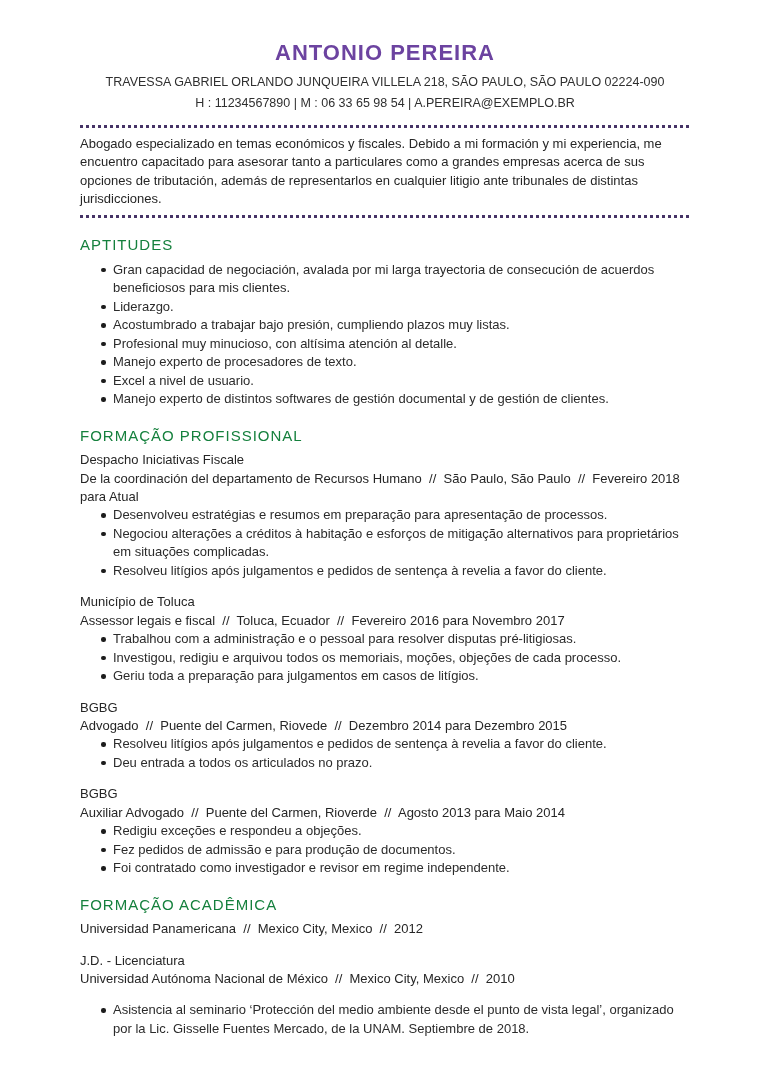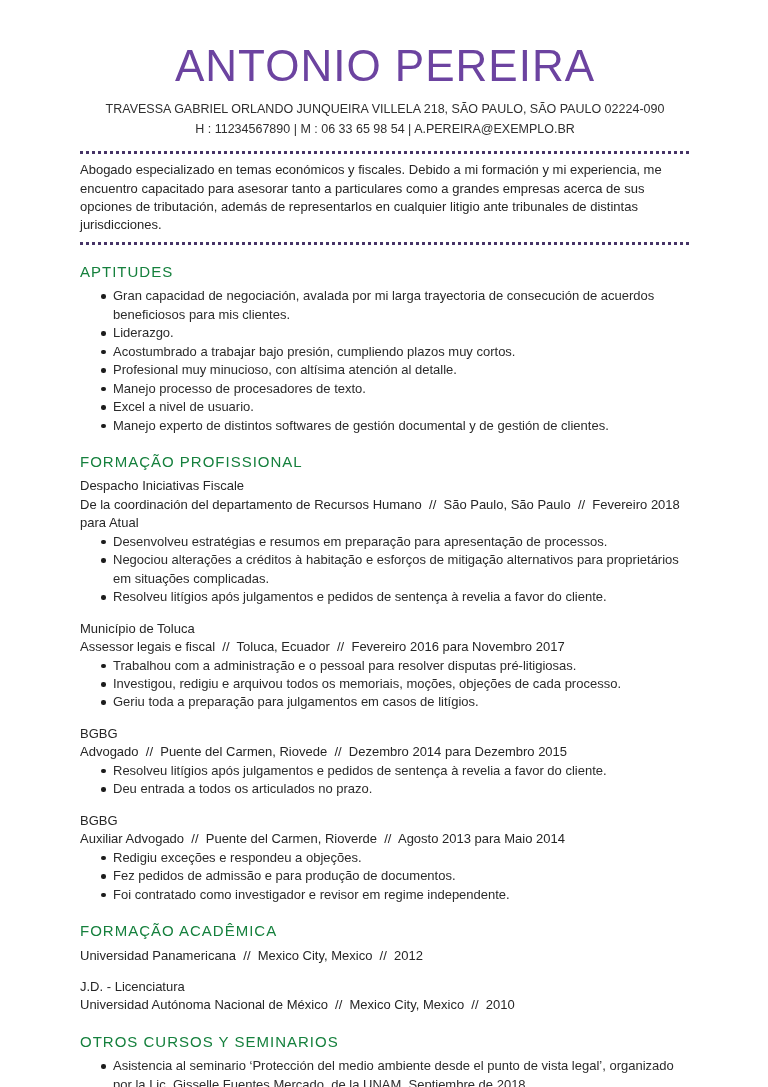--- a/index.html
+++ b/index.html
@@ -12,22 +12,22 @@
     color: #2b2b2b;
     font-size: 13px;
     line-height: 1.42;
   }
   .page { padding: 40px 78px 0 80px; }
 
   
   .header { text-align: center; }
   .name {
     color: #6C43A0;
-    font-size: 44px;
-    font-weight: normal;
+    font-size: 22px;
+    font-weight: bold;
     letter-spacing: 1px;
     line-height: 1.2;
     margin-bottom: 7px;
   }
   .address-line, .contact-line {
     color: #2f2f2f;
     font-size: 12.5px;
     line-height: 1.45;
   }
   .contact-line { margin-top: 2px; }
@@ -89,23 +89,23 @@
 
   <div class="dotted-rule rule-top"></div>
   <p class="summary">Abogado especializado en temas económicos y fiscales. Debido a mi formación y mi experiencia, me encuentro capacitado para asesorar tanto a particulares como a grandes empresas acerca de sus opciones de tributación, además de representarlos en cualquier litigio ante tribunales de distintas jurisdicciones.</p>
   <div class="dotted-rule rule-bottom"></div>
 
   <section>
     <h2 class="section-title">APTITUDES</h2>
     <ul>
       <li>Gran capacidad de negociación, avalada por mi larga trayectoria de consecución de acuerdos beneficiosos para mis clientes.</li>
       <li>Liderazgo.</li>
-      <li>Acostumbrado a trabajar bajo presión, cumpliendo plazos muy cortos.</li>
+      <li>Acostumbrado a trabajar bajo presión, cumpliendo plazos muy listas.</li>
       <li>Profesional muy minucioso, con altísima atención al detalle.</li>
-      <li>Manejo processo de procesadores de texto.</li>
+      <li>Manejo experto de procesadores de texto.</li>
       <li>Excel a nivel de usuario.</li>
       <li>Manejo experto de distintos softwares de gestión documental y de gestión de clientes.</li>
     </ul>
   </section>
 
   <section>
     <h2 class="section-title">FORMAÇÃO PROFISSIONAL</h2>
 
     <div class="job">
       <div class="company-line">Despacho Iniciativas Fiscale</div>
@@ -154,19 +154,18 @@
       <div class="meta-line">Universidad Panamericana  //  Mexico City, Mexico  //  2012</div>
     </div>
 
     <div class="degree-block">
       <div class="degree-line">J.D. - Licenciatura</div>
       <div class="meta-line">Universidad Autónoma Nacional de México  //  Mexico City, Mexico  //  2010</div>
     </div>
   </section>
 
   <section>
-    <h2 class="section-title">OTROS CURSOS Y SEMINARIOS</h2>
     <ul>
       <li>Asistencia al seminario ‘Protección del medio ambiente desde el punto de vista legal’, organizado por la Lic. Gisselle Fuentes Mercado, de la UNAM. Septiembre de 2018.</li>
     </ul>
   </section>
 
 </div>
 
 </body></html>

